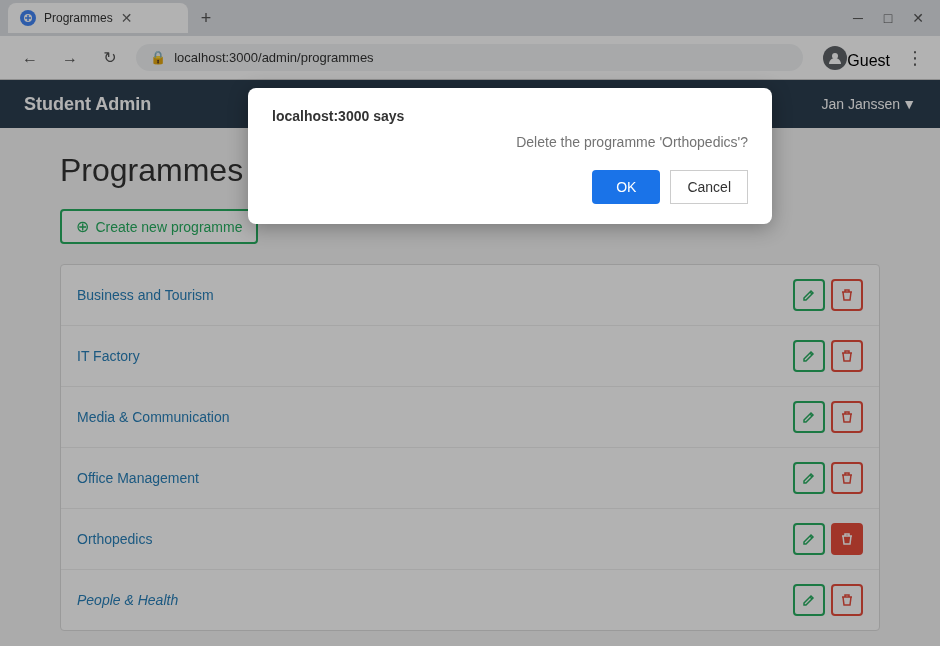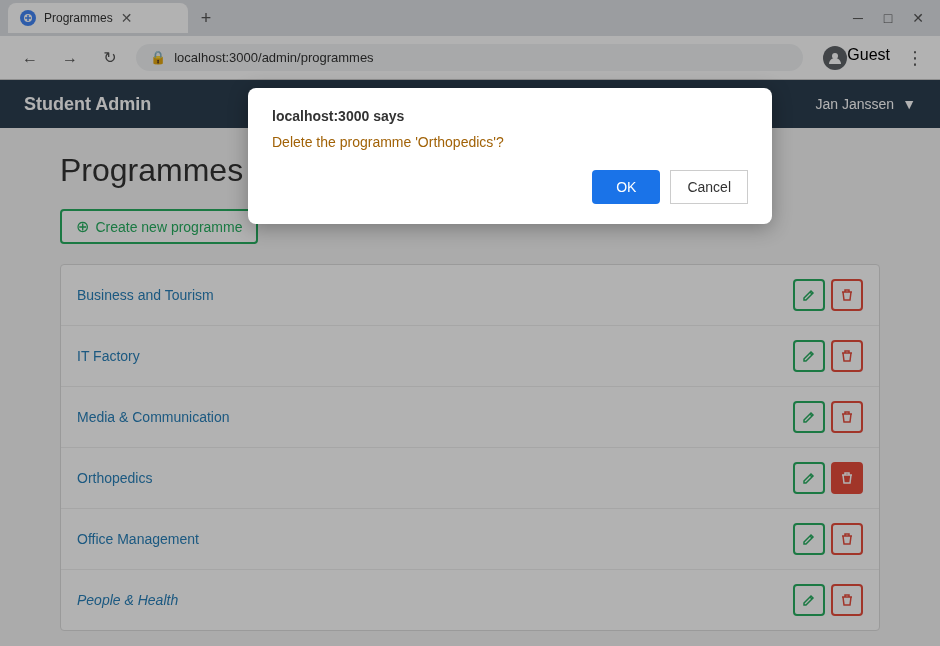--- a/index.html
+++ b/index.html
@@ -9,52 +9,52 @@
     .browser-chrome { background: #dee1e6; width: 940px; }
     .tab { display: flex; align-items: center; background: white; border-radius: 8px 8px 0 0; padding: 0 12px; height: 30px; font-size: 12px; color: #333; min-width: 180px; gap: 8px; }
     .tab-close { cursor: pointer; color: #666; font-size: 14px; }
     .new-tab-btn { width: 28px; height: 28px; display: flex; align-items: center; justify-content: center; cursor: pointer; color: #555; font-size: 18px; margin-left: 4px; }
     .win-btn { width: 28px; height: 28px; display: flex; align-items: center; justify-content: center; cursor: pointer; font-size: 14px; color: #555; border-radius: 4px; }
 
     
     .address-bar { display: flex; align-items: center; background: white; padding: 4px 16px; height: 44px; gap: 12px; border-bottom: 1px solid #ccc; }
     .nav-btn { width: 28px; height: 28px; border-radius: 50%; display: flex; align-items: center; justify-content: center; cursor: pointer; color: #555; font-size: 16px; }
     .address-field { flex: 1; background: #f1f3f4; border-radius: 20px; padding: 6px 14px; font-size: 13px; color: #333; display: flex; align-items: center; gap: 8px; }
-    .guest-area { display: flex; align-items: flex-start; margin-left: 8px; }
+    .guest-area { display: flex; align-items: flex-end; margin-left: 8px; }
     .guest-icon { width: 24px; height: 24px; background: #5f6368; border-radius: 50%; display: flex; align-items: center; justify-content: center; color: white; font-size: 14px; }
     .menu-dots { color: #555; cursor: pointer; font-size: 18px; margin-left: 4px; }
 
     
     .app { background: #f5f5f5; width: 940px; }
 
     
     .app-header { background: #2c3e50; color: white; padding: 16px 24px; height: 48px; display: flex; align-items: center; justify-content: space-between; }
     .app-title { font-size: 18px; font-weight: bold; }
-    .user-menu { display: flex; align-items: center; gap: 8px; cursor: pointer; font-size: 14px; }
+    .user-menu { display: flex; align-items: center; gap: 2px; cursor: pointer; font-size: 14px; }
 
     
     .main-content { padding: 24px 60px; }
     .page-title { font-size: 32px; color: #333; margin-bottom: 20px; font-weight: 300; }
     .create-btn { display: inline-flex; align-items: center; gap: 6px; color: #27ae60; border: 2px solid #27ae60; border-radius: 4px; padding: 6px 14px; font-size: 14px; cursor: pointer; background: white; margin-bottom: 20px; }
 
     
     .programme-list { background: white; border: 1px solid #ddd; border-radius: 4px; }
     .programme-item { display: flex; align-items: center; justify-content: space-between; padding: 14px 16px; border-bottom: 1px solid #eee; }
     .programme-item:last-child { border-bottom: none; font-style: italic; }
     .programme-name { color: #2980b9; font-size: 14px; cursor: pointer; }
     .item-actions { display: flex; gap: 6px; }
     .btn-edit { background: white; border: 2px solid #27ae60; border-radius: 4px; width: 32px; height: 32px; display: flex; align-items: center; justify-content: center; cursor: pointer; color: #27ae60; font-size: 14px; }
     .btn-delete { background: white; border: 2px solid #e74c3c; border-radius: 4px; width: 32px; height: 32px; display: flex; align-items: center; justify-content: center; cursor: pointer; color: #e74c3c; font-size: 14px; }
     .btn-delete.active { background: #e74c3c; color: white; }
 
     
     .dialog-overlay { position: absolute; top: 0; left: 0; width: 940px; height: 646px; background: rgba(0,0,0,0.3); z-index: 100; }
     .dialog { position: absolute; top: 88px; left: 248px; width: 524px; background: white; border-radius: 8px; box-shadow: 0 4px 20px rgba(0,0,0,0.3); z-index: 200; padding: 20px 24px; }
     .dialog-origin { font-size: 14px; font-weight: bold; color: #333; margin-bottom: 10px; }
-    .dialog-message { font-size: 14px; color: #a16207; margin-bottom: 20px; }
+    .dialog-message { font-size: 14px; color: #737373; margin-bottom: 20px; text-align: right; }
     .dialog-actions { display: flex; justify-content: flex-end; gap: 10px; }
     .dialog-ok { background: #1a73e8; color: white; border: none; border-radius: 4px; padding: 8px 24px; font-size: 14px; cursor: pointer; margin-left: 35px; }
     .dialog-cancel { background: white; color: #333; border: 1px solid #ccc; border-radius: 0; padding: 8px 16px; font-size: 14px; cursor: pointer; }
   </style>
 </head>
 <body>
 
 <div class="browser-chrome">
 
   <div style="display:flex; align-items:center; background:#dee1e6; height:36px; padding: 0 8px;">
@@ -158,46 +158,46 @@
               </svg>
             </button>
             <button class="btn-delete">
               <svg width="14" height="14" viewBox="0 0 14 14" fill="none" stroke="#e74c3c" stroke-width="1.5">
                 <path d="M2 4h10M5 4V2h4v2M3 4l1 8h6l1-8"></path>
               </svg>
             </button>
           </div>
         </div>
         <div class="programme-item">
+          <span class="programme-name">Office Management</span>
+          <div class="item-actions">
+            <button class="btn-edit">
+              <svg width="14" height="14" viewBox="0 0 14 14" fill="none" stroke="#27ae60" stroke-width="1.5">
+                <path d="M2 10L9 3l2 2-7 7H2v-2z"></path>
+                <path d="M8 4l2 2"></path>
+              </svg>
+            </button>
+            <button class="btn-delete">
+              <svg width="14" height="14" viewBox="0 0 14 14" fill="none" stroke="#e74c3c" stroke-width="1.5">
+                <path d="M2 4h10M5 4V2h4v2M3 4l1 8h6l1-8"></path>
+              </svg>
+            </button>
+          </div>
+        </div>
+        <div class="programme-item">
           <span class="programme-name">Orthopedics</span>
           <div class="item-actions">
             <button class="btn-edit">
               <svg width="14" height="14" viewBox="0 0 14 14" fill="none" stroke="#27ae60" stroke-width="1.5">
                 <path d="M2 10L9 3l2 2-7 7H2v-2z"></path>
                 <path d="M8 4l2 2"></path>
               </svg>
             </button>
             <button class="btn-delete active">
               <svg width="14" height="14" viewBox="0 0 14 14" fill="none" stroke="white" stroke-width="1.5">
-                <path d="M2 4h10M5 4V2h4v2M3 4l1 8h6l1-8"></path>
-              </svg>
-            </button>
-          </div>
-        </div>
-        <div class="programme-item">
-          <span class="programme-name">Office Management</span>
-          <div class="item-actions">
-            <button class="btn-edit">
-              <svg width="14" height="14" viewBox="0 0 14 14" fill="none" stroke="#27ae60" stroke-width="1.5">
-                <path d="M2 10L9 3l2 2-7 7H2v-2z"></path>
-                <path d="M8 4l2 2"></path>
-              </svg>
-            </button>
-            <button class="btn-delete">
-              <svg width="14" height="14" viewBox="0 0 14 14" fill="none" stroke="#e74c3c" stroke-width="1.5">
                 <path d="M2 4h10M5 4V2h4v2M3 4l1 8h6l1-8"></path>
               </svg>
             </button>
           </div>
         </div>
         <div class="programme-item">
           <span class="programme-name">People &amp; Health</span>
           <div class="item-actions">
             <button class="btn-edit">
               <svg width="14" height="14" viewBox="0 0 14 14" fill="none" stroke="#27ae60" stroke-width="1.5">

